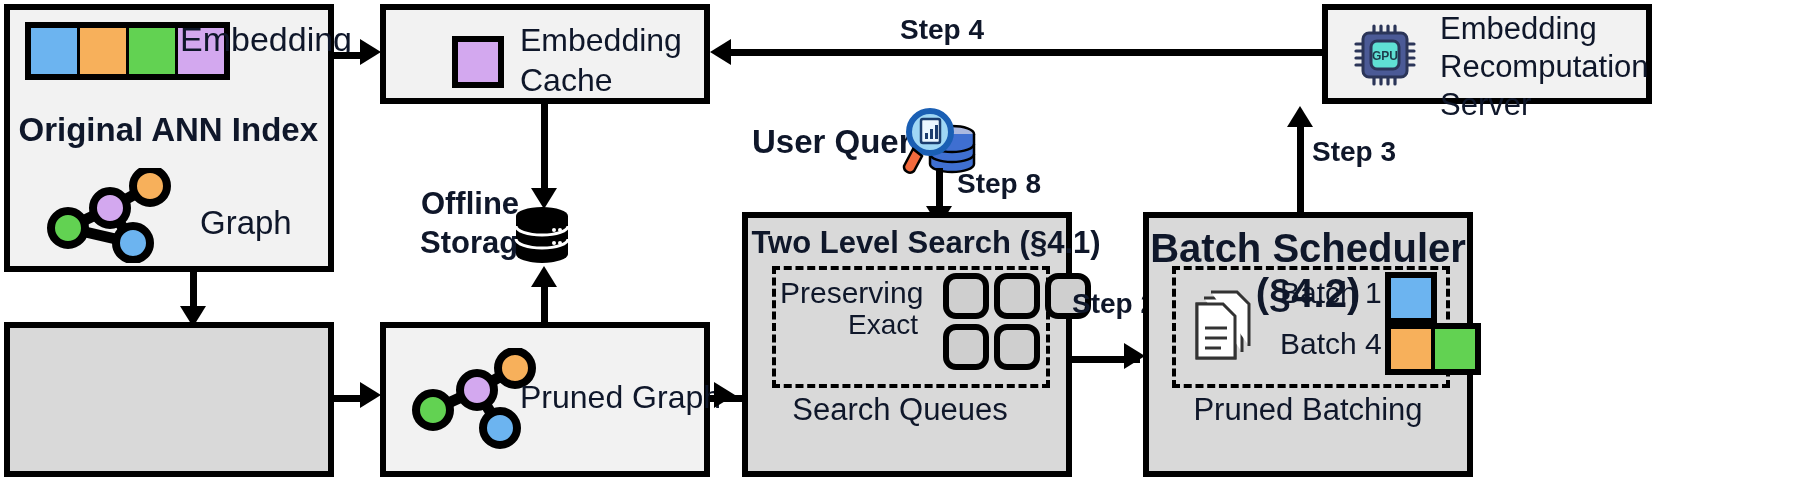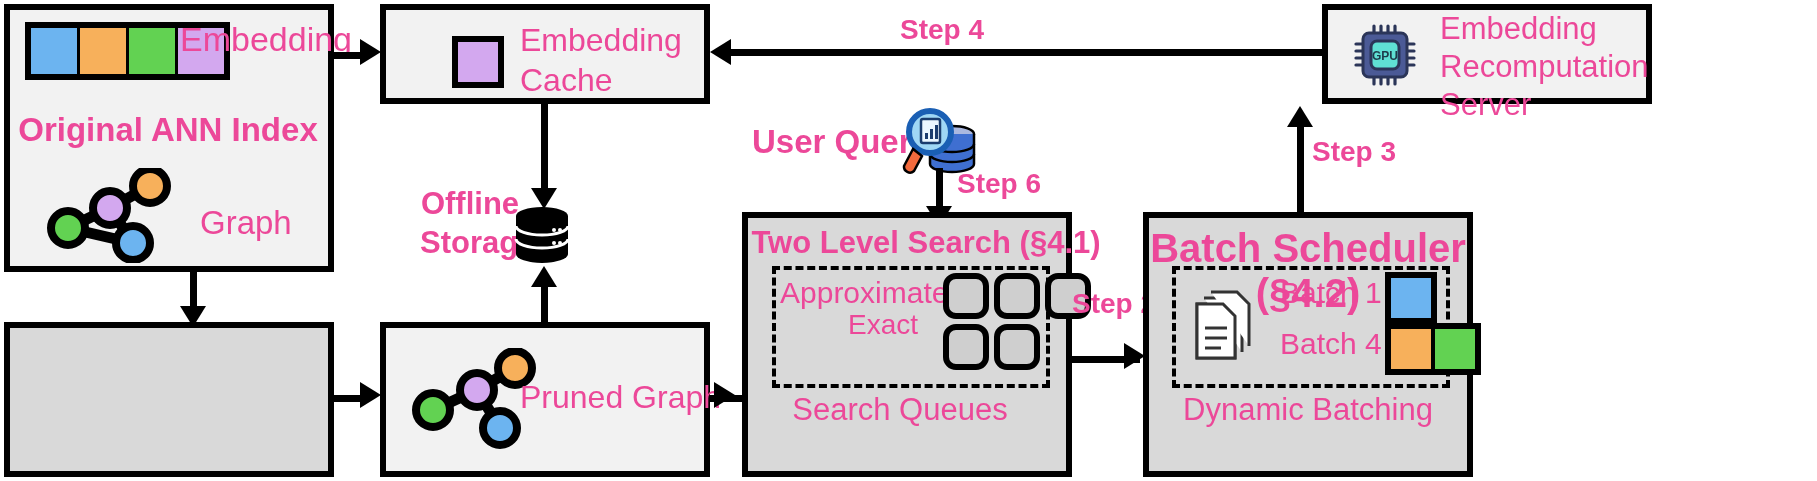--- a/index.html
+++ b/index.html
@@ -3,21 +3,21 @@
 <meta charset="utf-8">
 <style>
   html,body{margin:0;padding:0;background:#ffffff;}
   body{width:1817px;height:481px;font-family:"Liberation Sans",sans-serif;}
   #stage{position:relative;width:1817px;height:481px;overflow:hidden;background:#fff;}
 
   .box{position:absolute;box-sizing:border-box;border:6px solid #000;background:#f2f2f2;}
   .box.shaded{background:#d9d9d9;}
   .dashbox{position:absolute;box-sizing:border-box;border:4px dashed #000;}
 
-  .lbl{position:absolute;color:#ec4899;line-height:1.12;white-space:pre-line;}
+  .lbl{position:absolute;color:#0f172a;line-height:1.12;white-space:pre-line;}
   .bold{font-weight:bold;text-align:center;}
   .ctr{text-align:center;}
 
   
   .ln{position:absolute;background:#000;}
   .hln{height:7px;}
   .vln{width:7px;}
   .ah{position:absolute;width:0;height:0;}
   .ah-r{border-top:13px solid transparent;border-bottom:13px solid transparent;border-left:21px solid #000;}
   .ah-l{border-top:13px solid transparent;border-bottom:13px solid transparent;border-right:21px solid #000;}
@@ -49,21 +49,21 @@
 
   <div class="chipstrip" style="left:25px;top:22px;">
     <div class="c" style="background:#6cb4f0;"></div>
     <div class="c" style="background:#f7b05b;"></div>
     <div class="c" style="background:#62d252;"></div>
     <div class="c" style="background:#d3a8ef;"></div>
   </div>
 
   <div class="lbl" style="left:180px;top:20px;font-size:34px;">Embedding</div>
 
-  <div class="lbl bold" style="left:18px;top:112px;width:300px;font-size:33px;text-align:center;">Original ANN Index</div>
+  <div class="lbl bold" style="left:18px;top:112px;width:300px;font-size:33px;text-align:right;">Original ANN Index</div>
 
   <svg style="position:absolute;left:38px;top:168px;" width="150" height="95" viewBox="0 0 150 95">
     <line x1="30" y1="60" x2="72" y2="40" stroke="#000" stroke-width="11"></line>
     <line x1="72" y1="40" x2="112" y2="18" stroke="#000" stroke-width="11"></line>
     <line x1="72" y1="40" x2="95" y2="75" stroke="#000" stroke-width="11"></line>
     <line x1="30" y1="60" x2="95" y2="75" stroke="#000" stroke-width="11"></line>
     <circle cx="112" cy="18" r="17" fill="#f7b05b" stroke="#000" stroke-width="8"></circle>
     <circle cx="72" cy="40" r="17" fill="#d3a8ef" stroke="#000" stroke-width="8"></circle>
     <circle cx="30" cy="60" r="17" fill="#62d252" stroke="#000" stroke-width="8"></circle>
     <circle cx="95" cy="75" r="17" fill="#6cb4f0" stroke="#000" stroke-width="8"></circle>
@@ -138,29 +138,29 @@
     <circle cx="30" cy="26" r="21" fill="#9fd7f5" stroke="#1a5fb4" stroke-width="6"></circle>
     <path d="M13 43 L4 60 a6 6 0 0 0 10 5 L22 50 Z" fill="#f26a3d" stroke="#000" stroke-width="2.5"></path>
     <rect x="21" y="13" width="19" height="24" rx="2" fill="#eaf6ff" stroke="#1a3c6e" stroke-width="2.5"></rect>
     <rect x="25" y="27" width="3" height="6" fill="#1a3c6e"></rect>
     <rect x="30" y="23" width="3" height="10" fill="#1a3c6e"></rect>
     <rect x="35" y="19" width="3" height="14" fill="#1a3c6e"></rect>
   </svg>
 
   <div class="ln vln" style="left:936px;top:168px;height:44px;"></div>
   <div class="ah ah-d" style="left:926px;top:206px;"></div>
-  <div class="lbl bold" style="left:957px;top:168px;font-size:28px;">Step 6</div>
+  <div class="lbl bold" style="left:957px;top:168px;font-size:28px;">Step 8</div>
 
   <div class="box shaded" style="left:742px;top:212px;width:330px;height:265px;">
   </div>
   <div class="lbl bold ctr" style="left:748px;top:226px;width:356px;font-size:31px;">Two Level Search (§4.1)</div>
 
   <div class="dashbox" style="left:772px;top:266px;width:278px;height:122px;"></div>
 
-  <div class="lbl" style="left:780px;top:276px;font-size:30px;">Approximate</div>
+  <div class="lbl" style="left:780px;top:276px;font-size:30px;">Preserving</div>
   <div class="slotrow" style="left:943px;top:273px;">
     <div class="slot"></div>
     <div class="slot"></div>
     <div class="slot"></div>
   </div>
 
   <div class="lbl" style="left:848px;top:309px;font-size:28px;">Exact</div>
   <div class="slotrow" style="left:943px;top:324px;">
     <div class="slot"></div>
     <div class="slot"></div>
@@ -192,21 +192,21 @@
   <div class="chippair" style="left:1385px;top:272px;">
     <div class="c" style="background:#6cb4f0;"></div>
   </div>
 
   <div class="lbl" style="left:1280px;top:327px;font-size:30px;">Batch 4</div>
   <div class="chippair" style="left:1385px;top:323px;">
     <div class="c" style="background:#f7b05b;"></div>
     <div class="c" style="background:#62d252;"></div>
   </div>
 
-  <div class="lbl ctr" style="left:1149px;top:393px;width:318px;font-size:31px;">Dynamic Batching</div>
+  <div class="lbl ctr" style="left:1149px;top:393px;width:318px;font-size:31px;">Pruned Batching</div>
 
   <div class="ln vln" style="left:1297px;top:122px;height:90px;"></div>
   <div class="ah ah-u" style="left:1287px;top:106px;"></div>
   <div class="lbl bold" style="left:1312px;top:136px;font-size:28px;">Step 3</div>
 
   <div class="box" style="left:1322px;top:4px;width:330px;height:100px;">
   </div>
   <svg style="position:absolute;left:1352px;top:22px;" width="66" height="66" viewBox="0 0 66 66">
     <g stroke="#2b3558" stroke-width="3.2" stroke-linecap="round">
       <line x1="22" y1="4" x2="22" y2="12"></line>

